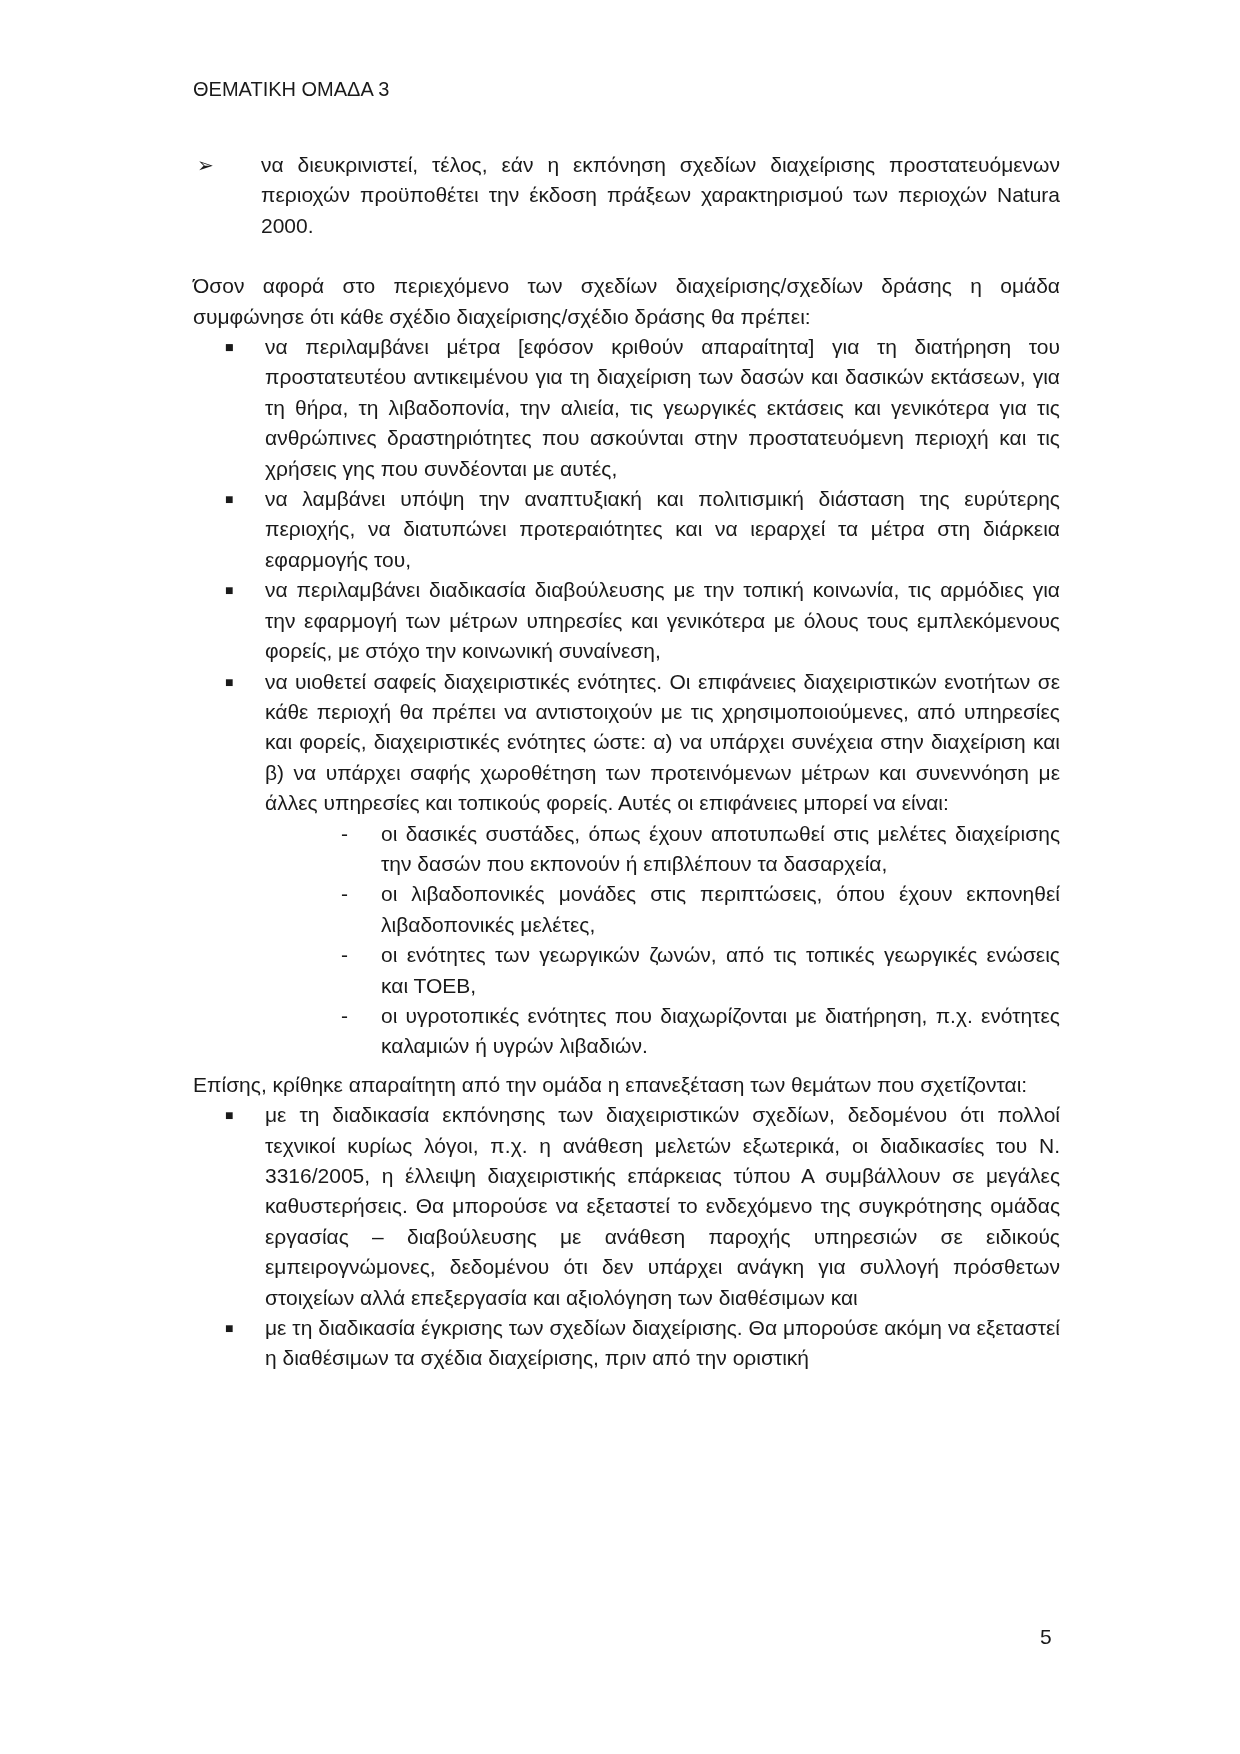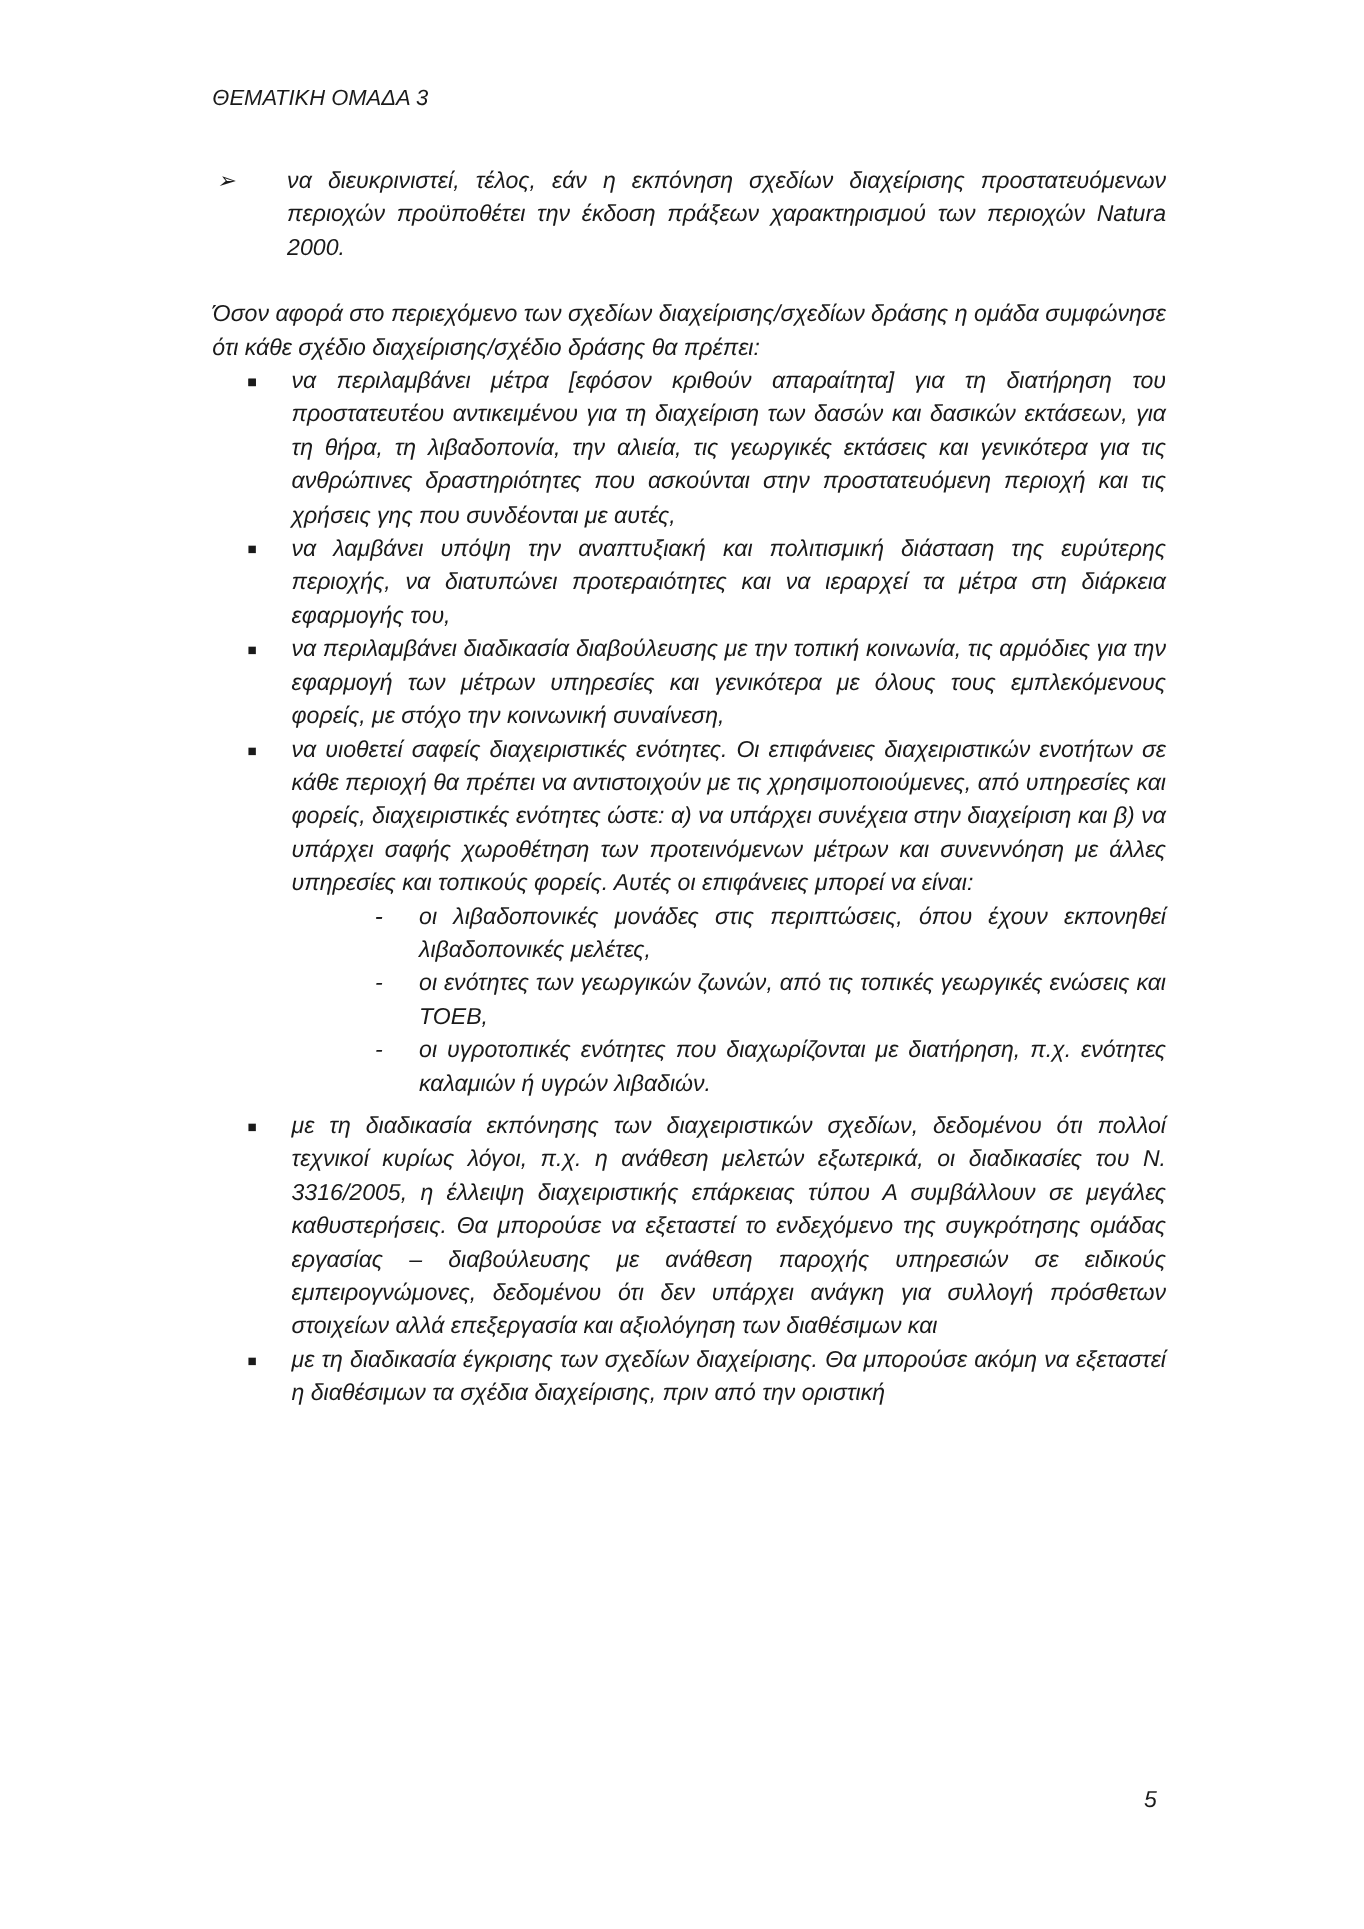--- a/index.html
+++ b/index.html
@@ -1,18 +1,18 @@
 <!DOCTYPE html>
 <html><head>
 <meta charset="utf-8">
 <style>
   html, body { margin:0; padding:0; background:#ffffff; }
   body { width:1240px; height:1754px; position:relative; overflow:hidden;
          font-family:"Liberation Sans", sans-serif; color:#1a1a1a; }
-  .page { position:absolute; left:0; top:0; width:1240px; height:1754px;font-style:italic; }
+  .page { position:absolute; left:0; top:0; width:1240px; height:1754px; }
   .header { position:absolute; left:193px; top:78px; font-size:20px; letter-spacing:0px; }
   .body { position:absolute; left:193px; top:150px; width:867px; font-size:21px; line-height:30.4px; }
   p { margin:0; text-align:justify; }
   .list { margin:0; padding:0; list-style:none; }
   .arrow-item { position:relative; padding-left:68px; text-align:justify; }
   .arrow-item .glyph { position:absolute; left:4px; top:0; font-size:20px; }
   .sq-list { padding-left:32px; }
   .sq-item { position:relative; padding-left:40px; text-align:justify; }
   .sq-item .glyph { position:absolute; left:0; top:0; font-size:14px; }
   .dash-list { padding-left:148px; }
@@ -55,37 +55,39 @@
         <span>να περιλαμβάνει διαδικασία διαβούλευσης με την τοπική κοινωνία, τις αρμόδιες για την εφαρμογή των μέτρων υπηρεσίες και γενικότερα με όλους τους εμπλεκόμενους φορείς, με στόχο την κοινωνική συναίνεση,</span>
       </li>
       <li class="sq-item">
         <span class="glyph">■</span>
         <span>να υιοθετεί σαφείς διαχειριστικές ενότητες. Οι επιφάνειες διαχειριστικών ενοτήτων σε κάθε περιοχή θα πρέπει να αντιστοιχούν με τις χρησιμοποιούμενες, από υπηρεσίες και φορείς, διαχειριστικές ενότητες ώστε: α) να υπάρχει συνέχεια στην διαχείριση και β) να υπάρχει σαφής χωροθέτηση των προτεινόμενων μέτρων και συνεννόηση με άλλες υπηρεσίες και τοπικούς φορείς. Αυτές οι επιφάνειες μπορεί να είναι:</span>
       </li>
     </ul>
     <ul class="list dash-list">
       <li class="dash-item">
         <span class="glyph">-</span>
+        <span>οι δασικές συστάδες, όπως έχουν αποτυπωθεί στις μελέτες διαχείρισης την δασών που εκπονούν ή επιβλέπουν τα δασαρχεία,</span>
       </li>
       <li class="dash-item">
         <span class="glyph">-</span>
         <span>οι λιβαδοπονικές μονάδες στις περιπτώσεις, όπου έχουν εκπονηθεί λιβαδοπονικές μελέτες,</span>
       </li>
       <li class="dash-item">
         <span class="glyph">-</span>
         <span>οι ενότητες των γεωργικών ζωνών, από τις τοπικές γεωργικές ενώσεις και ΤΟΕΒ,</span>
       </li>
       <li class="dash-item">
         <span class="glyph">-</span>
         <span>οι υγροτοπικές ενότητες που διαχωρίζονται με διατήρηση, π.χ. ενότητες καλαμιών ή υγρών λιβαδιών.</span>
       </li>
     </ul>
 
     <div style="height:8px"></div>
 
+    <p>Επίσης, κρίθηκε απαραίτητη από την ομάδα η επανεξέταση των θεμάτων που σχετίζονται:</p>
     <ul class="list sq-list">
       <li class="sq-item">
         <span class="glyph">■</span>
         <span>με τη διαδικασία εκπόνησης των διαχειριστικών σχεδίων, δεδομένου ότι πολλοί τεχνικοί κυρίως λόγοι, π.χ. η ανάθεση μελετών εξωτερικά, οι διαδικασίες του Ν. 3316/2005, η έλλειψη διαχειριστικής επάρκειας τύπου Α συμβάλλουν σε μεγάλες καθυστερήσεις. Θα μπορούσε να εξεταστεί το ενδεχόμενο της συγκρότησης ομάδας εργασίας – διαβούλευσης με ανάθεση παροχής υπηρεσιών σε ειδικούς εμπειρογνώμονες, δεδομένου ότι δεν υπάρχει ανάγκη για συλλογή πρόσθετων στοιχείων αλλά επεξεργασία και αξιολόγηση των διαθέσιμων και</span>
       </li>
       <li class="sq-item">
         <span class="glyph">■</span>
         <span>με τη διαδικασία έγκρισης των σχεδίων διαχείρισης. Θα μπορούσε ακόμη να εξεταστεί η διαθέσιμων τα σχέδια διαχείρισης, πριν από την οριστική</span>
       </li>
     </ul>

